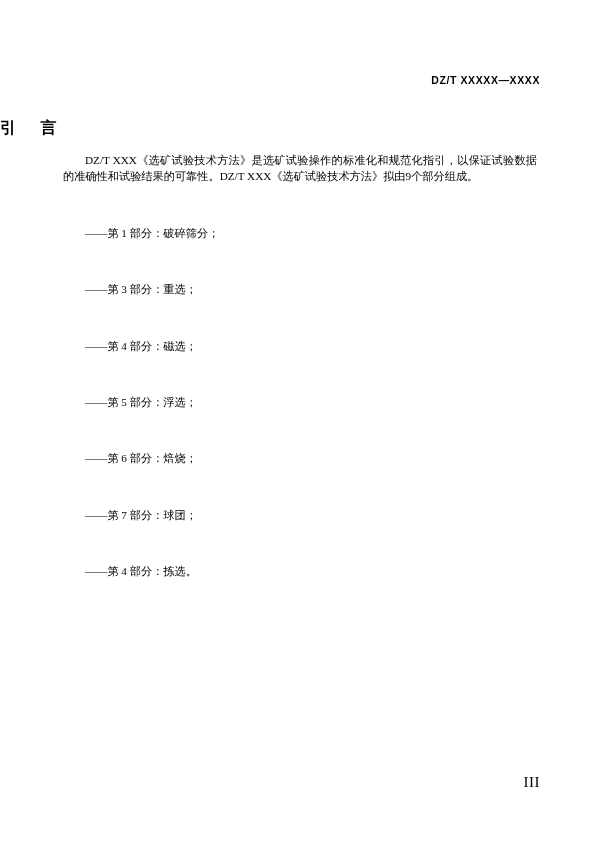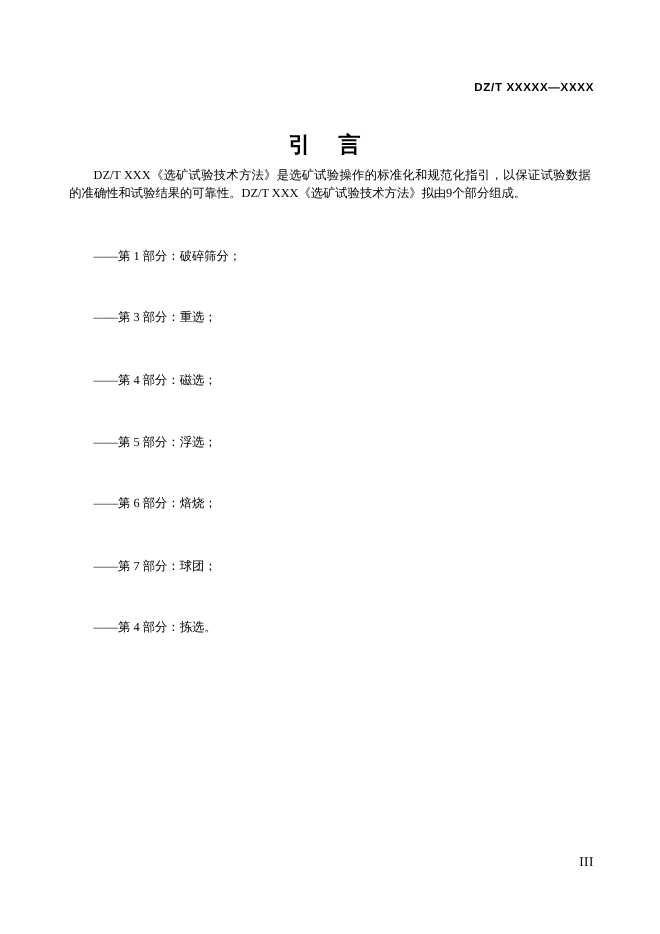--- a/index.html
+++ b/index.html
@@ -29,24 +29,23 @@
     font-weight: bold;
     font-size: 10.5px;
     letter-spacing: 0.6px;
     white-space: nowrap;
   }
   .doc-title {
     position: absolute;
     top: 118px;
     left: 0;
     width: 600px;
-    text-align: center;
     font-family: "Liberation Sans", "DejaVu Sans", sans-serif;
     font-weight: bold;
-    font-size: 20px;
+    font-size: 16px;
     letter-spacing: 10px;
   }
   .body-block {
     position: absolute;
     top: 152px;
     left: 63px;
     width: 474px;
   }
   p.para {
     margin: 0;
@@ -68,21 +67,21 @@
     line-height: 16.4px;
     padding-left: 22px;
     white-space: nowrap;
     margin-top: 40px;
   }
   .page-number {
     position: absolute;
     bottom: 58px;
     right: 60px;
     font-family: "Liberation Serif", "DejaVu Serif", serif;
-    font-size: 12px;
+    font-size: 15px;
     letter-spacing: 0.5px;
   }
 </style>
 </head>
 <body>
 
 <div class="page">
 
   <div class="header-std">DZ/T XXXXX—XXXX</div>
 

